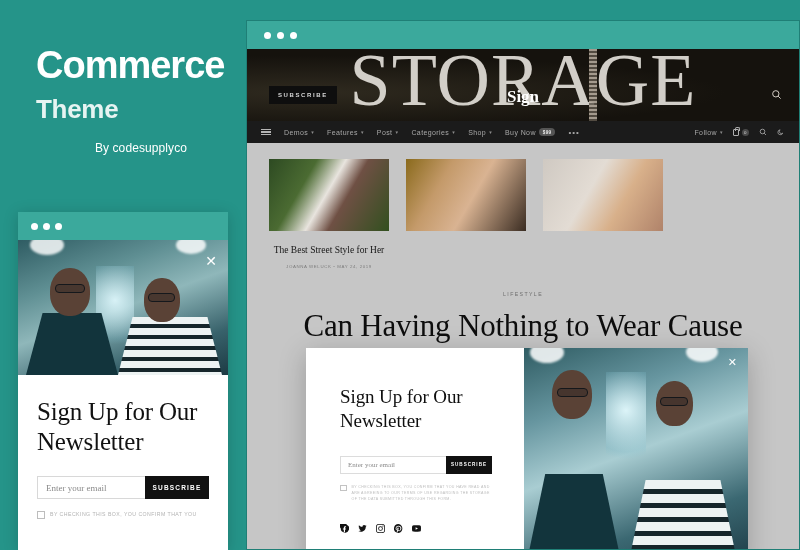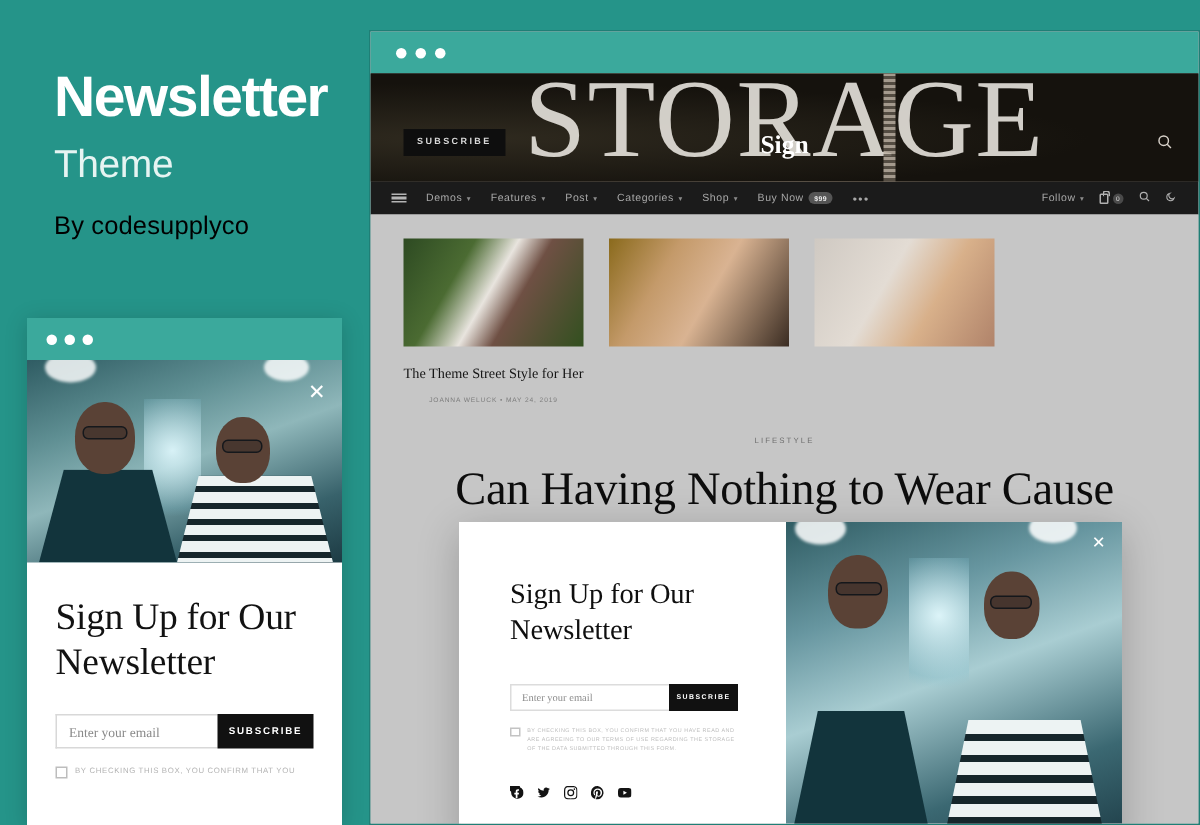--- a/index.html
+++ b/index.html
@@ -14,25 +14,25 @@
   .promo {
     position: absolute; left: 0; top: 0;
     width: 246px; height: 550px;
     padding: 46px 0 0 36px;
   }
   .promo-title {
     font-size: 38px; font-weight: bold; color: #ffffff;
     letter-spacing: -1px; line-height: 1.05;
   }
   .promo-sub {
-    font-size: 26px; color: #e6f4f2; font-weight: 400;
+    font-size: 26px; color: #e6f4f2; font-weight: 700;
     margin-top: 8px; letter-spacing: -0.3px;
   }
   .promo-by {
-    font-size: 17px; color: #000000; margin-top: 16px; letter-spacing: 0.1px;
+    font-size: 12px; color: #ffffff; margin-top: 16px; letter-spacing: 0.1px; text-align: center;
   }
 
   
   .mobile-win {
     position: absolute; left: 18px; top: 212px;
     width: 210px; height: 338px;
     background: #ffffff;
     box-shadow: 0 2px 14px rgba(0,0,0,0.18);
     overflow: hidden;
   }
@@ -283,21 +283,21 @@
   }
   .modal-close {
     position: absolute; right: 11px; top: 9px; color: #ffffff;
     font-size: 11px; line-height: 1; z-index: 5;
   }
 </style>
 </head>
 <body>
 
 <div class="promo">
-  <div class="promo-title">Newsletter</div>
+  <div class="promo-title">Commerce</div>
   <div class="promo-sub">Theme</div>
   <div class="promo-by">By codesupplyco</div>
 </div>
 
 <div class="mobile-win">
   <div class="mobile-bar">
     <span class="dot"></span>
     <span class="dot"></span>
     <span class="dot"></span>
   </div>
@@ -398,21 +398,21 @@
           <path d="M11.5 10.2A5 5 0 1 1 6.2 3.6a4.2 4.2 0 0 0 5.3 6.6z"></path>
         </svg>
       </span>
     </div>
   </div>
 
   <div class="page">
     <div class="cards">
       <div class="card">
         <div class="card-img c1"></div>
-        <div class="card-title">The Theme Street Style for Her</div>
+        <div class="card-title">The Best Street Style for Her</div>
         <div class="card-meta">JOANNA WELUCK  •  MAY 24, 2019</div>
       </div>
       <div class="card">
         <div class="card-img c2"></div>
         <div class="card-title"></div>
         <div class="card-meta"></div>
       </div>
       <div class="card">
         <div class="card-img c3"></div>
         <div class="card-title"></div>

